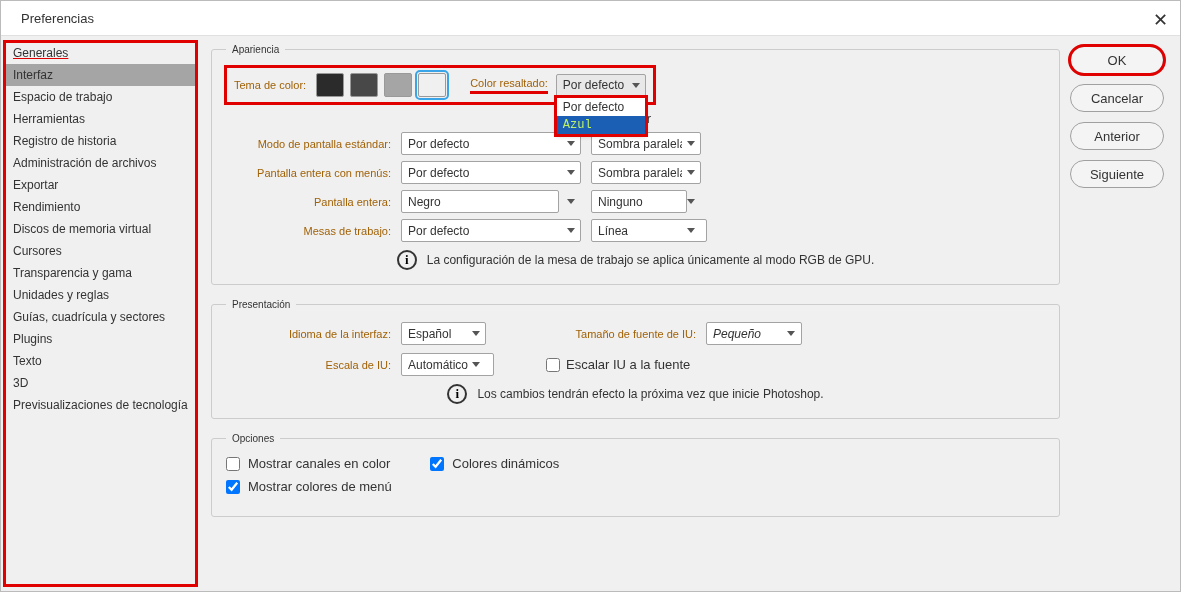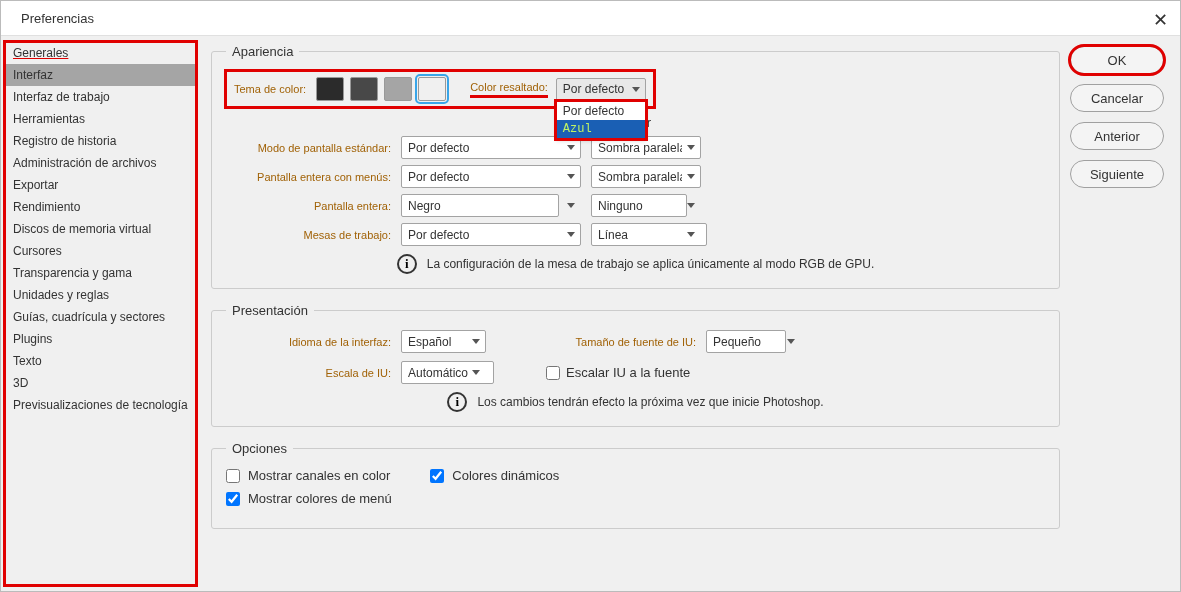--- a/index.html
+++ b/index.html
@@ -11,21 +11,21 @@
 
 .body { position: absolute; top: 35px; left: 0; right: 0; bottom: 0; display: flex; }
 
 .sidebar { width: 193px; background: #f0f0f0; border: 1px solid #ccc; margin: 5px 0 5px 3px; overflow: hidden; }
 .sidebar .item { font-size: 12px; color: #333; padding: 4px 8px; cursor: pointer; white-space: nowrap; overflow: hidden; text-overflow: ellipsis; }
 .sidebar .item.active { background: #a5a5a5; }
 .sidebar .item.generales { text-decoration: underline; text-decoration-color: #e00000; }
 
 .content { flex: 1; padding: 8px 10px 8px 14px; overflow: auto; position: relative; }
 fieldset { border: 1px solid #ccc; border-radius: 3px; margin-bottom: 14px; padding: 12px 14px 14px 14px; }
-legend { font-size: 13px; color: #333; padding: 0 6px; }
+legend { font-size: 10px; color: #333; padding: 0 6px; }
 .row { display: flex; align-items: center; margin-bottom: 8px; }
 .label { font-size: 11px; color: #a16207; text-align: right; }
 .swatches { display: flex; gap: 6px; }
 .swatch { width: 28px; height: 24px; border: 1px solid #999; border-radius: 2px; cursor: pointer; }
 .swatch.sel { outline: 2px solid #39a5e8; outline-offset: 1px; }
 
 select, .dropdown { font-size: 12px; color: #333; background: #fff; border: 1px solid #a3a3a3; border-radius: 2px; height: 23px; padding: 0 18px 0 6px; appearance: none; position: relative; cursor: pointer; }
 .select-wrap { position: relative; display: inline-block; }
 .select-wrap::after { content: ""; position: absolute; right: 6px; top: 9px; border-left: 4px solid transparent; border-right: 4px solid transparent; border-top: 5px solid #555; pointer-events: none; }
 
@@ -63,21 +63,21 @@
   <div class="titlebar">
     <span>Preferencias</span>
     <span class="close">✕</span>
   </div>
 
   <div class="body">
 
     <div class="sidebar hl-red" style="outline-offset:-2px;" id="sidebar">
         <div class="item generales">Generales</div>
         <div class="item active">Interfaz</div>
-        <div class="item">Interfaz de trabajo</div>
+        <div class="item">Espacio de trabajo</div>
         <div class="item">Herramientas</div>
         <div class="item">Registro de historia</div>
         <div class="item">Administración de archivos</div>
         <div class="item">Exportar</div>
         <div class="item">Rendimiento</div>
         <div class="item">Discos de memoria virtual</div>
         <div class="item">Cursores</div>
         <div class="item">Transparencia y gama</div>
         <div class="item">Unidades y reglas</div>
         <div class="item">Guías, cuadrícula y sectores</div>
@@ -146,21 +146,21 @@
       </fieldset>
 
       <fieldset>
         <legend>Presentación</legend>
 
         <div class="pres-row">
           <span class="label">Idioma de la interfaz:</span>
           <span class="select-wrap"><select style="width:85px;"><option>Español</option></select></span>
           <span></span>
           <span class="label" style="text-align:right;">Tamaño de fuente de IU:</span>
-          <span class="select-wrap"><select style="width:80px;"><option>Pequeño</option></select></span>
+          <span class="select-wrap"><select style="width:96px;font-style:italic;"><option>Pequeño</option></select></span>
         </div>
 
         <div class="pres-row">
           <span class="label">Escala de IU:</span>
           <span class="select-wrap"><select style="width:93px;"><option>Automático</option></select></span>
           <span></span>
           <span style="display:flex; align-items:center; gap:6px; grid-column: 4 / span 2; justify-self:start;">
             <input type="checkbox" style="">
             <span class="chk-label">Escalar IU a la fuente</span>
           </span>

